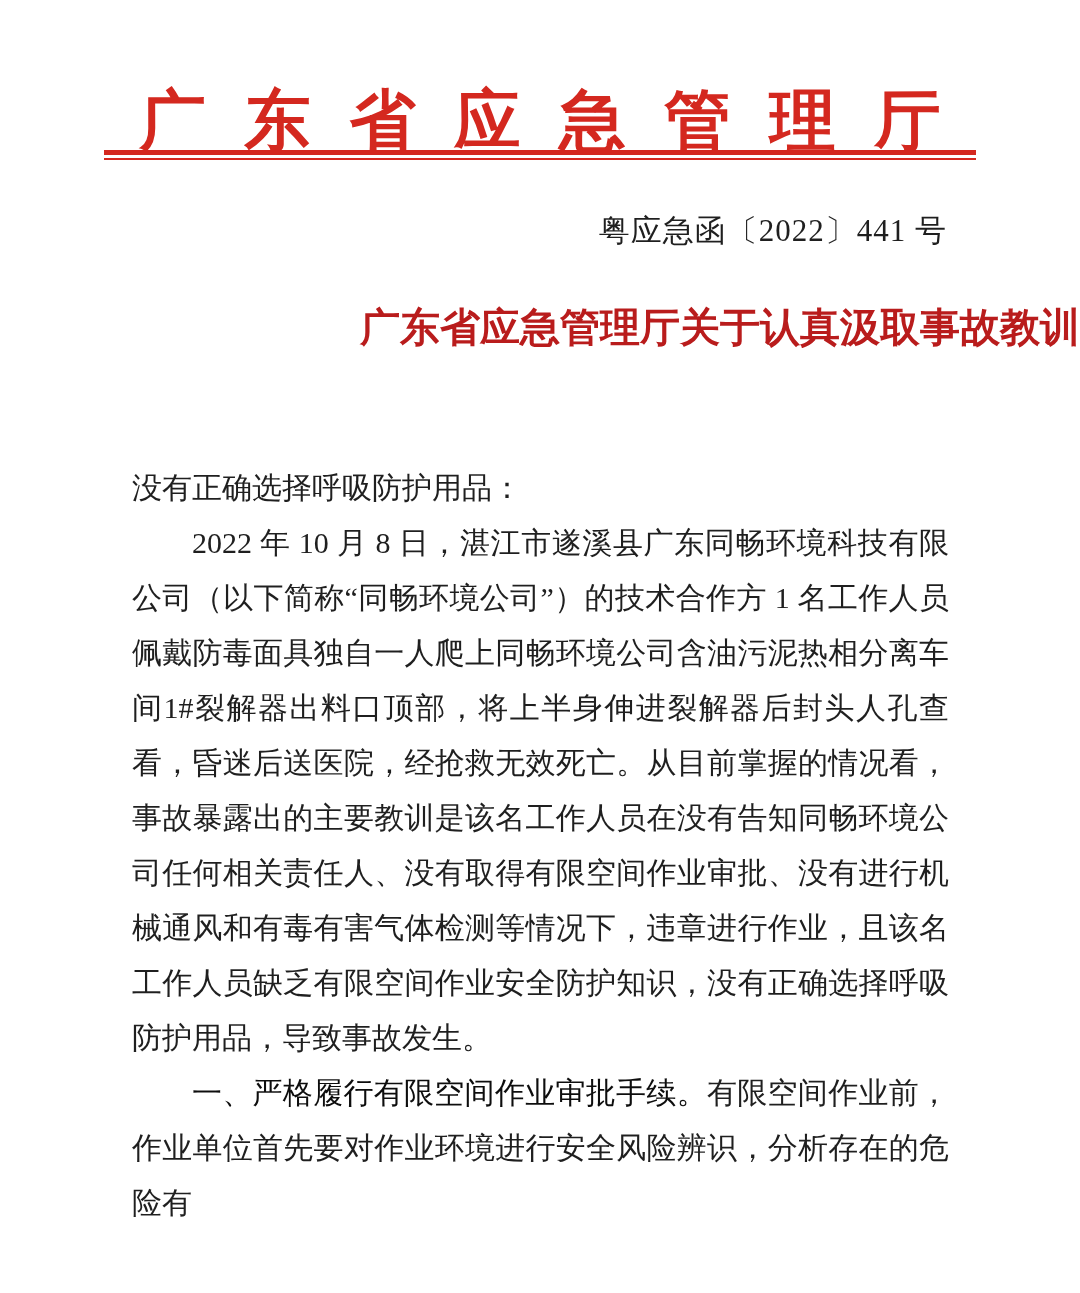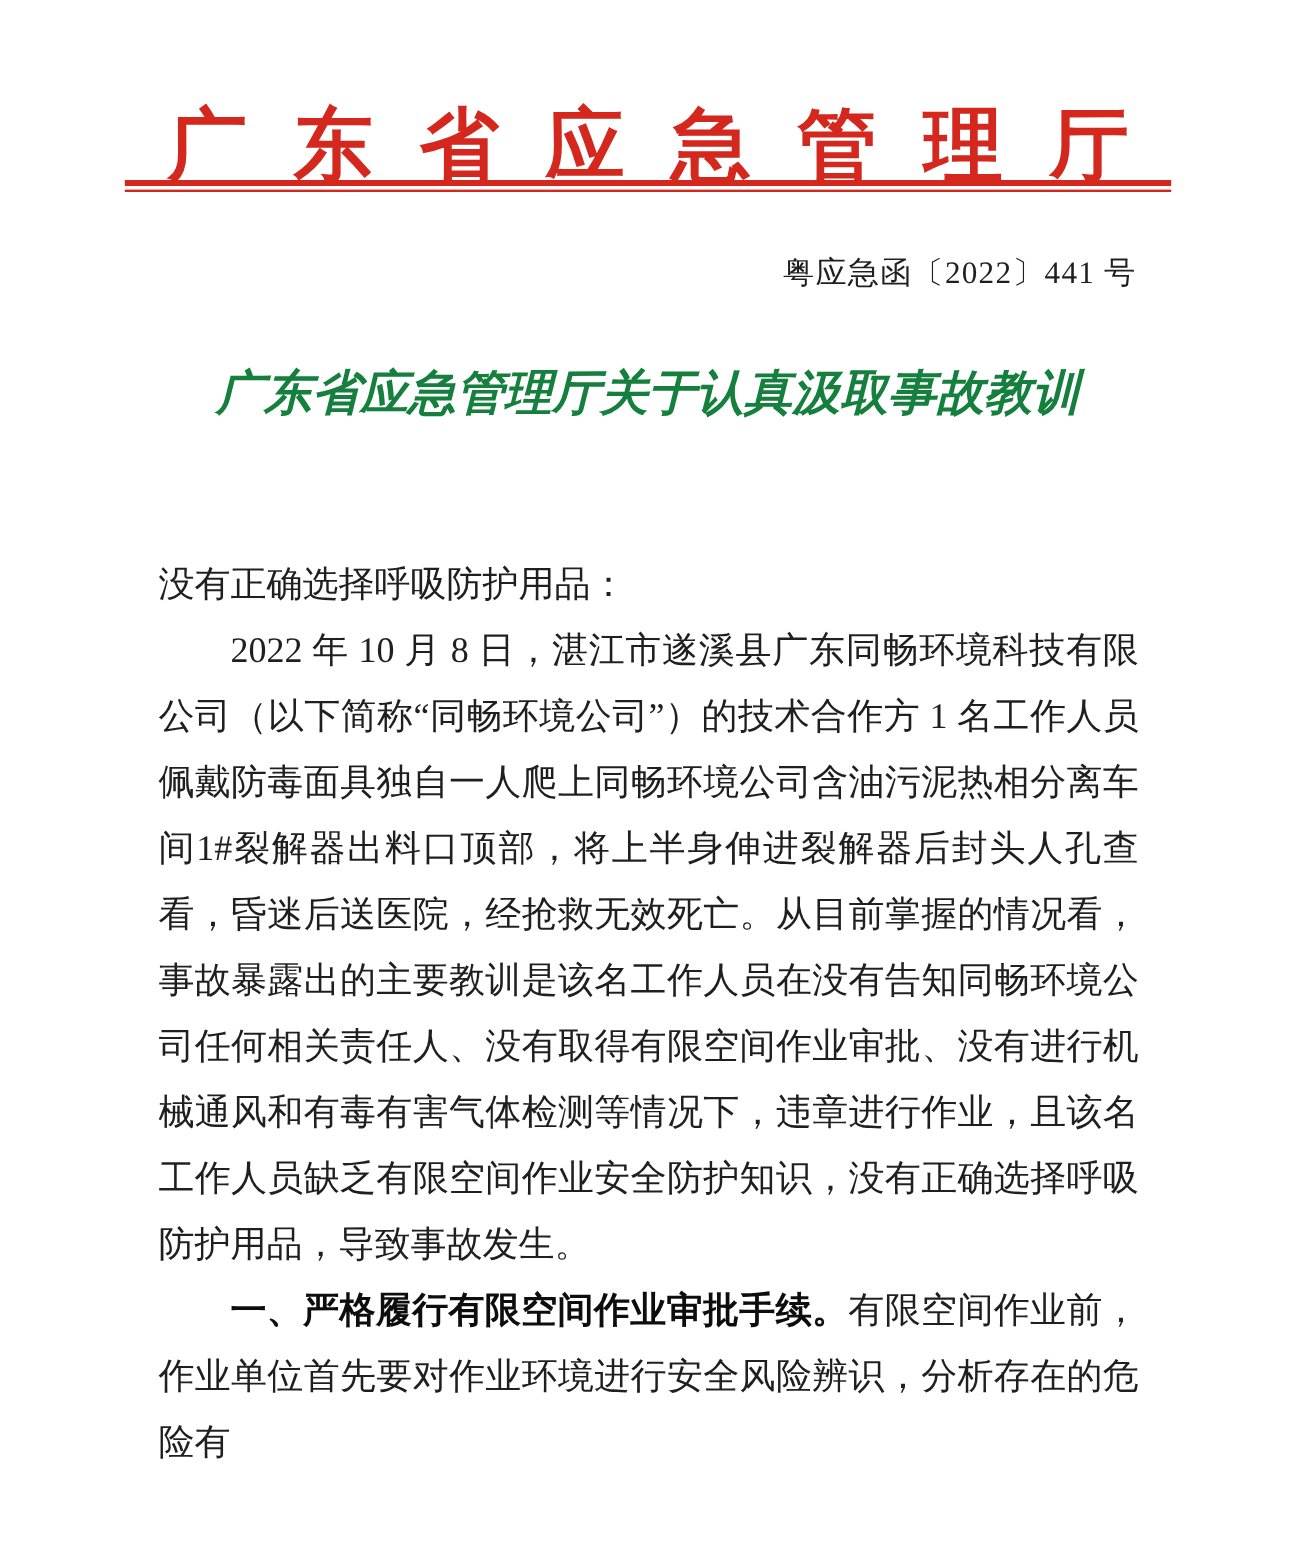--- a/index.html
+++ b/index.html
@@ -43,55 +43,54 @@
     width: 872px;
   }
   .rule-thick { height: 5px; background: var(--accent-red); }
   .rule-thin  { height: 2px; background: var(--accent-red); margin-top: 3px; }
 
   
   .doc-no {
     position: absolute;
     top: 210px;
     right: 133px;
-    font-size: 26px;
+    font-size: 31px;
     color: var(--text-color);
     letter-spacing: 1px;
   }
 
   
   .title {
     position: absolute;
     top: 302px;
     left: 0;
     right: 0;
-    text-align: center;
-    color: #15803d;
+    text-align: right;
+    color: #b91c1c;
     font-size: 40px;
     font-weight: bold;
     line-height: 52px;
-    font-style: italic;
   }
   .title .tl { display: block; }
 
   
   .body-text {
     position: absolute;
     top: 460px;
     left: 132px;
     width: 817px;
     font-size: 30px;
     line-height: 55px;
     color: var(--text-color);
     text-align: justify;
     text-justify: inter-ideograph;
   }
   .body-text p { margin: 0; }
   .para { text-indent: 2em; }
-  .bold-lead { font-weight: bold; color: #0d0d0d; }
+  .bold-lead { font-weight: normal; color: #0d0d0d; }
 </style>
 </head>
 <body>
 
 <div class="page">
 
   <div class="letterhead">广东省应急管理厅</div>
 
   <div class="rule">
     <div class="rule-thick"></div>

